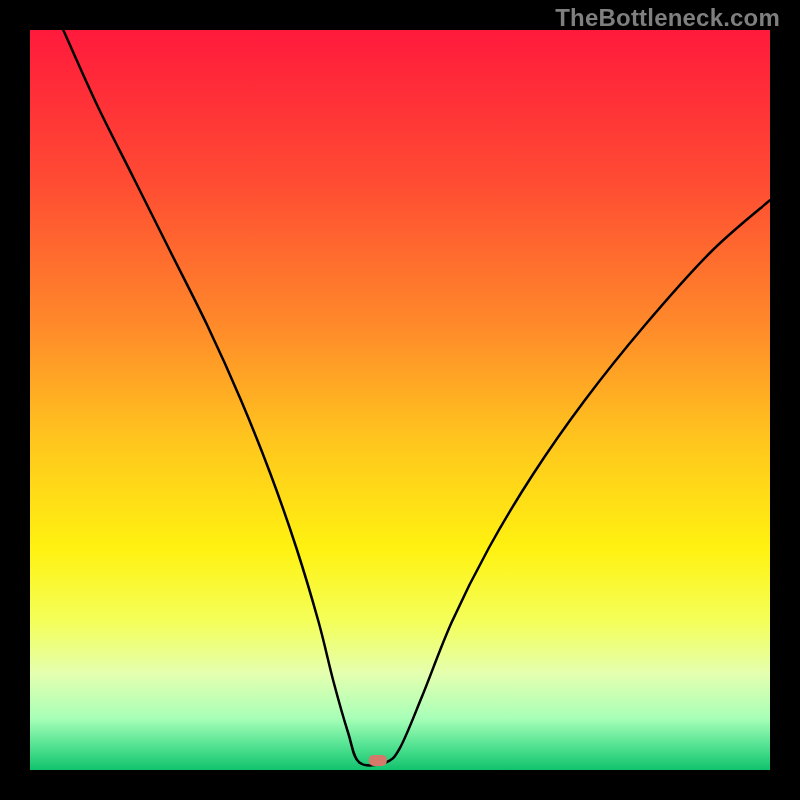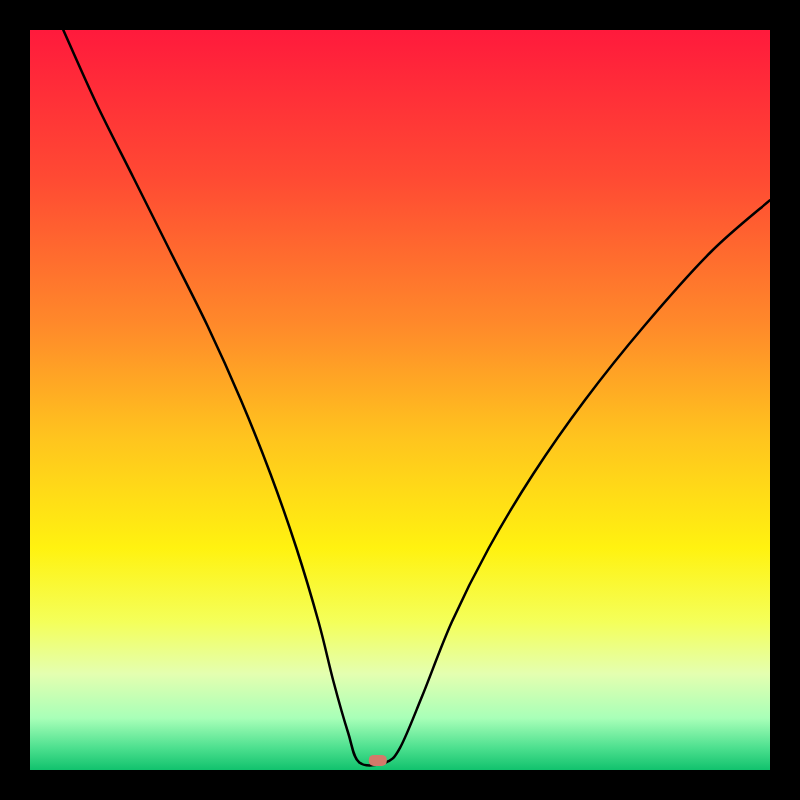--- a/index.html
+++ b/index.html
@@ -36,20 +36,21 @@
     height: 740px;
   }
   svg {
     display: block;
   }
 </style>
 </head>
 <body>
 
 <div class="frame">
+  <div class="watermark">TheBottleneck.com</div>
 
   <div class="plot">
     <svg id="chart-svg" width="740" height="740" viewBox="0 0 740 740">
       <defs>
         <linearGradient id="bg-grad" x1="0" y1="0" x2="0" y2="1">
             <stop offset="0%" stop-color="#ff1a3c"></stop>
             <stop offset="20%" stop-color="#ff4a33"></stop>
             <stop offset="40%" stop-color="#ff8a2a"></stop>
             <stop offset="55.00000000000001%" stop-color="#ffc41e"></stop>
             <stop offset="70%" stop-color="#fff210"></stop>

